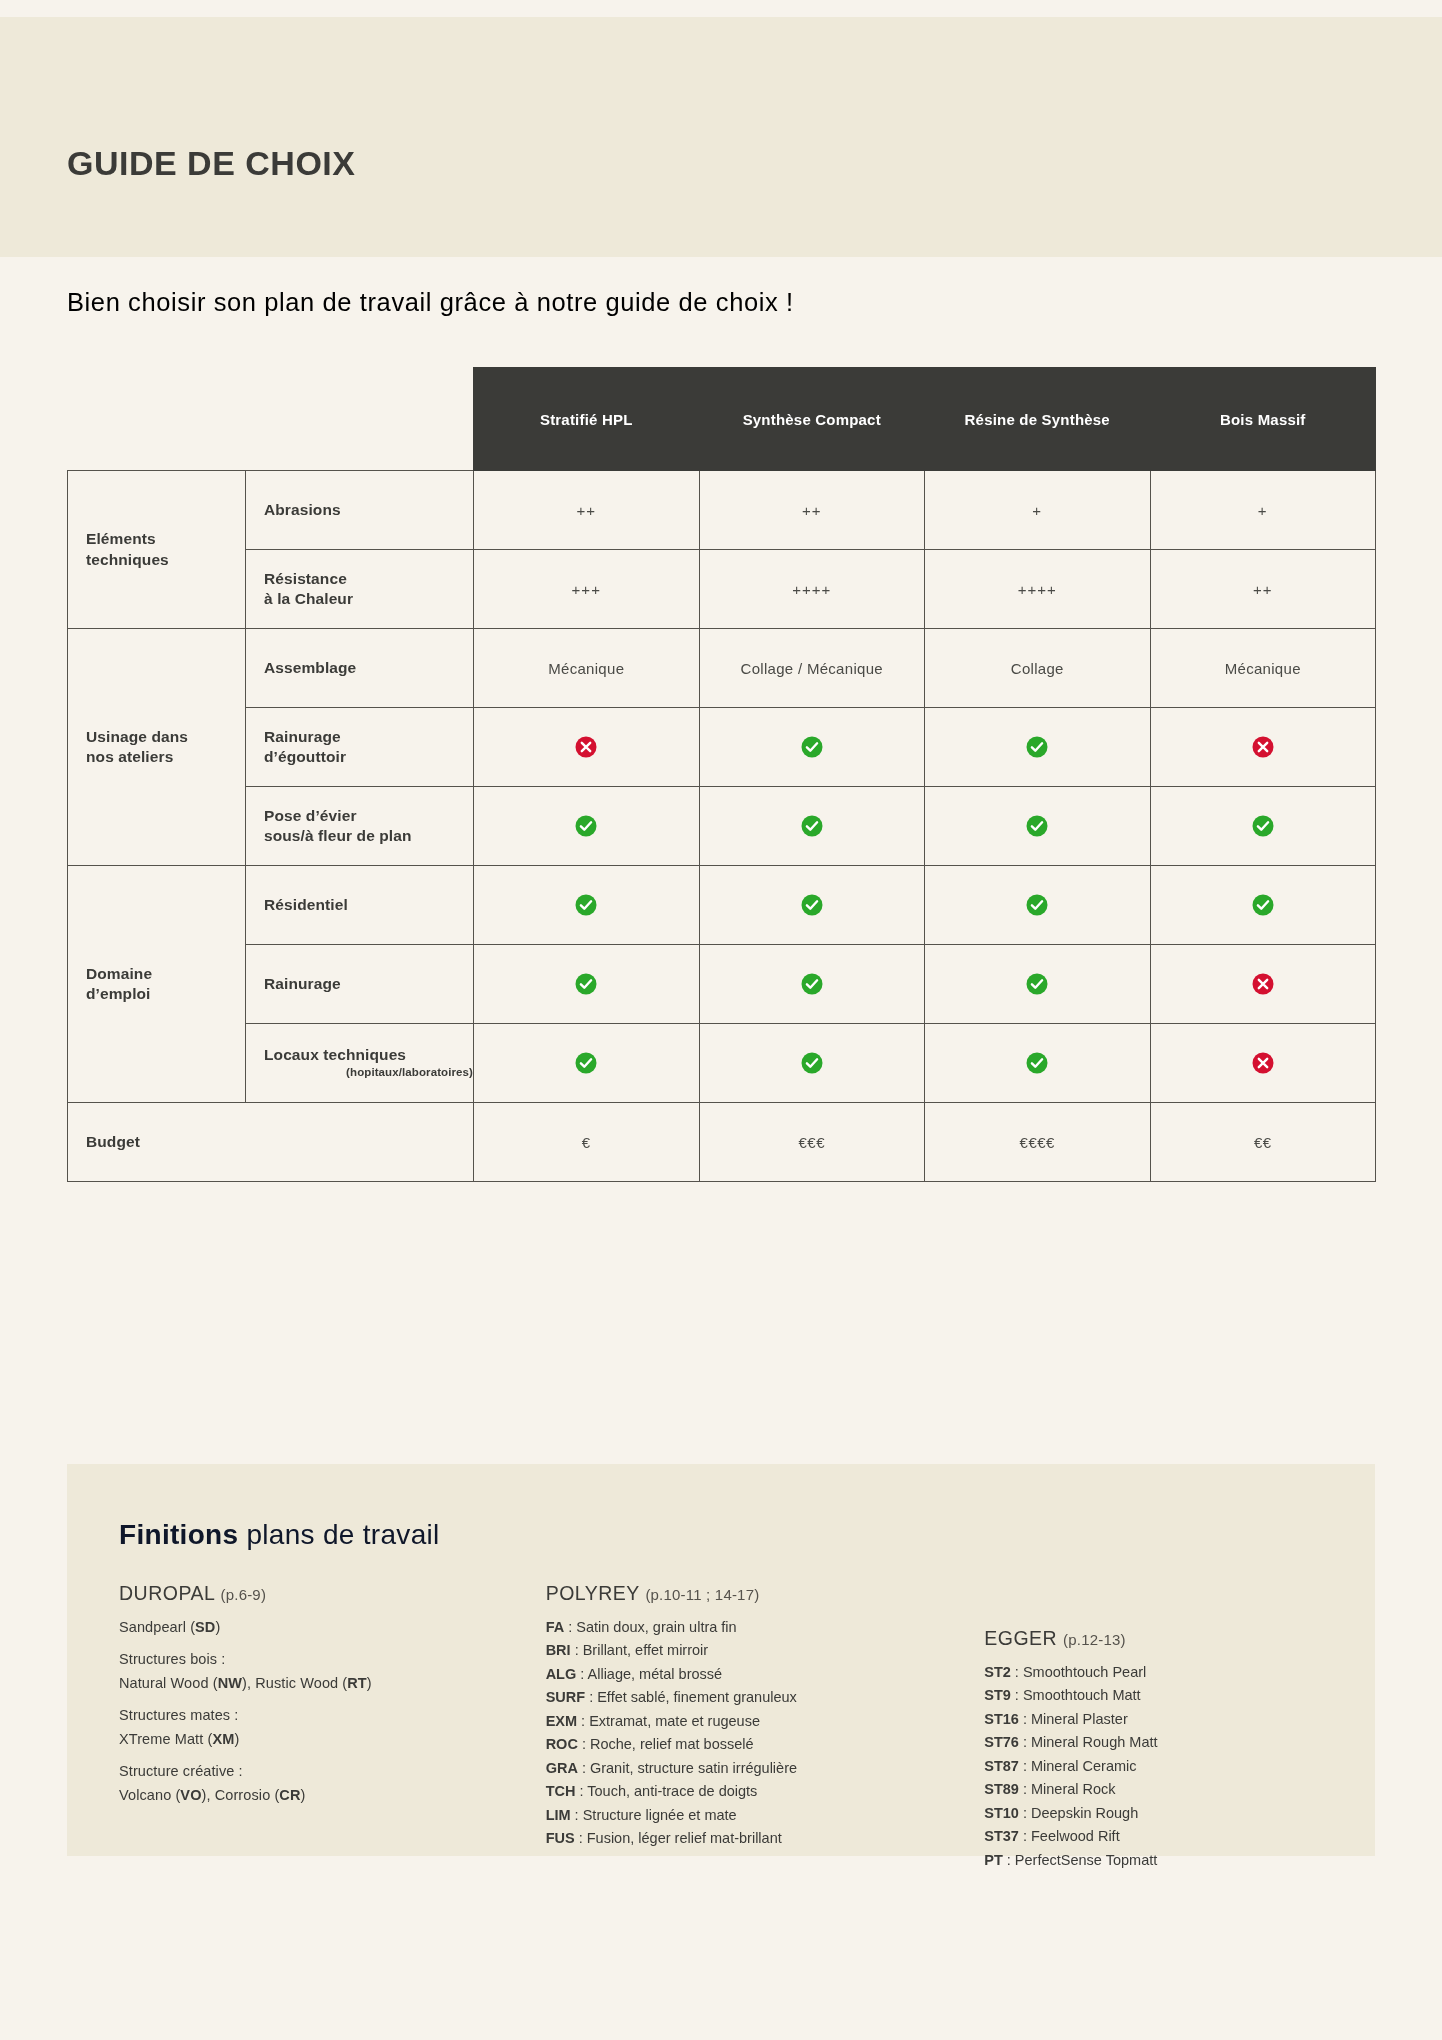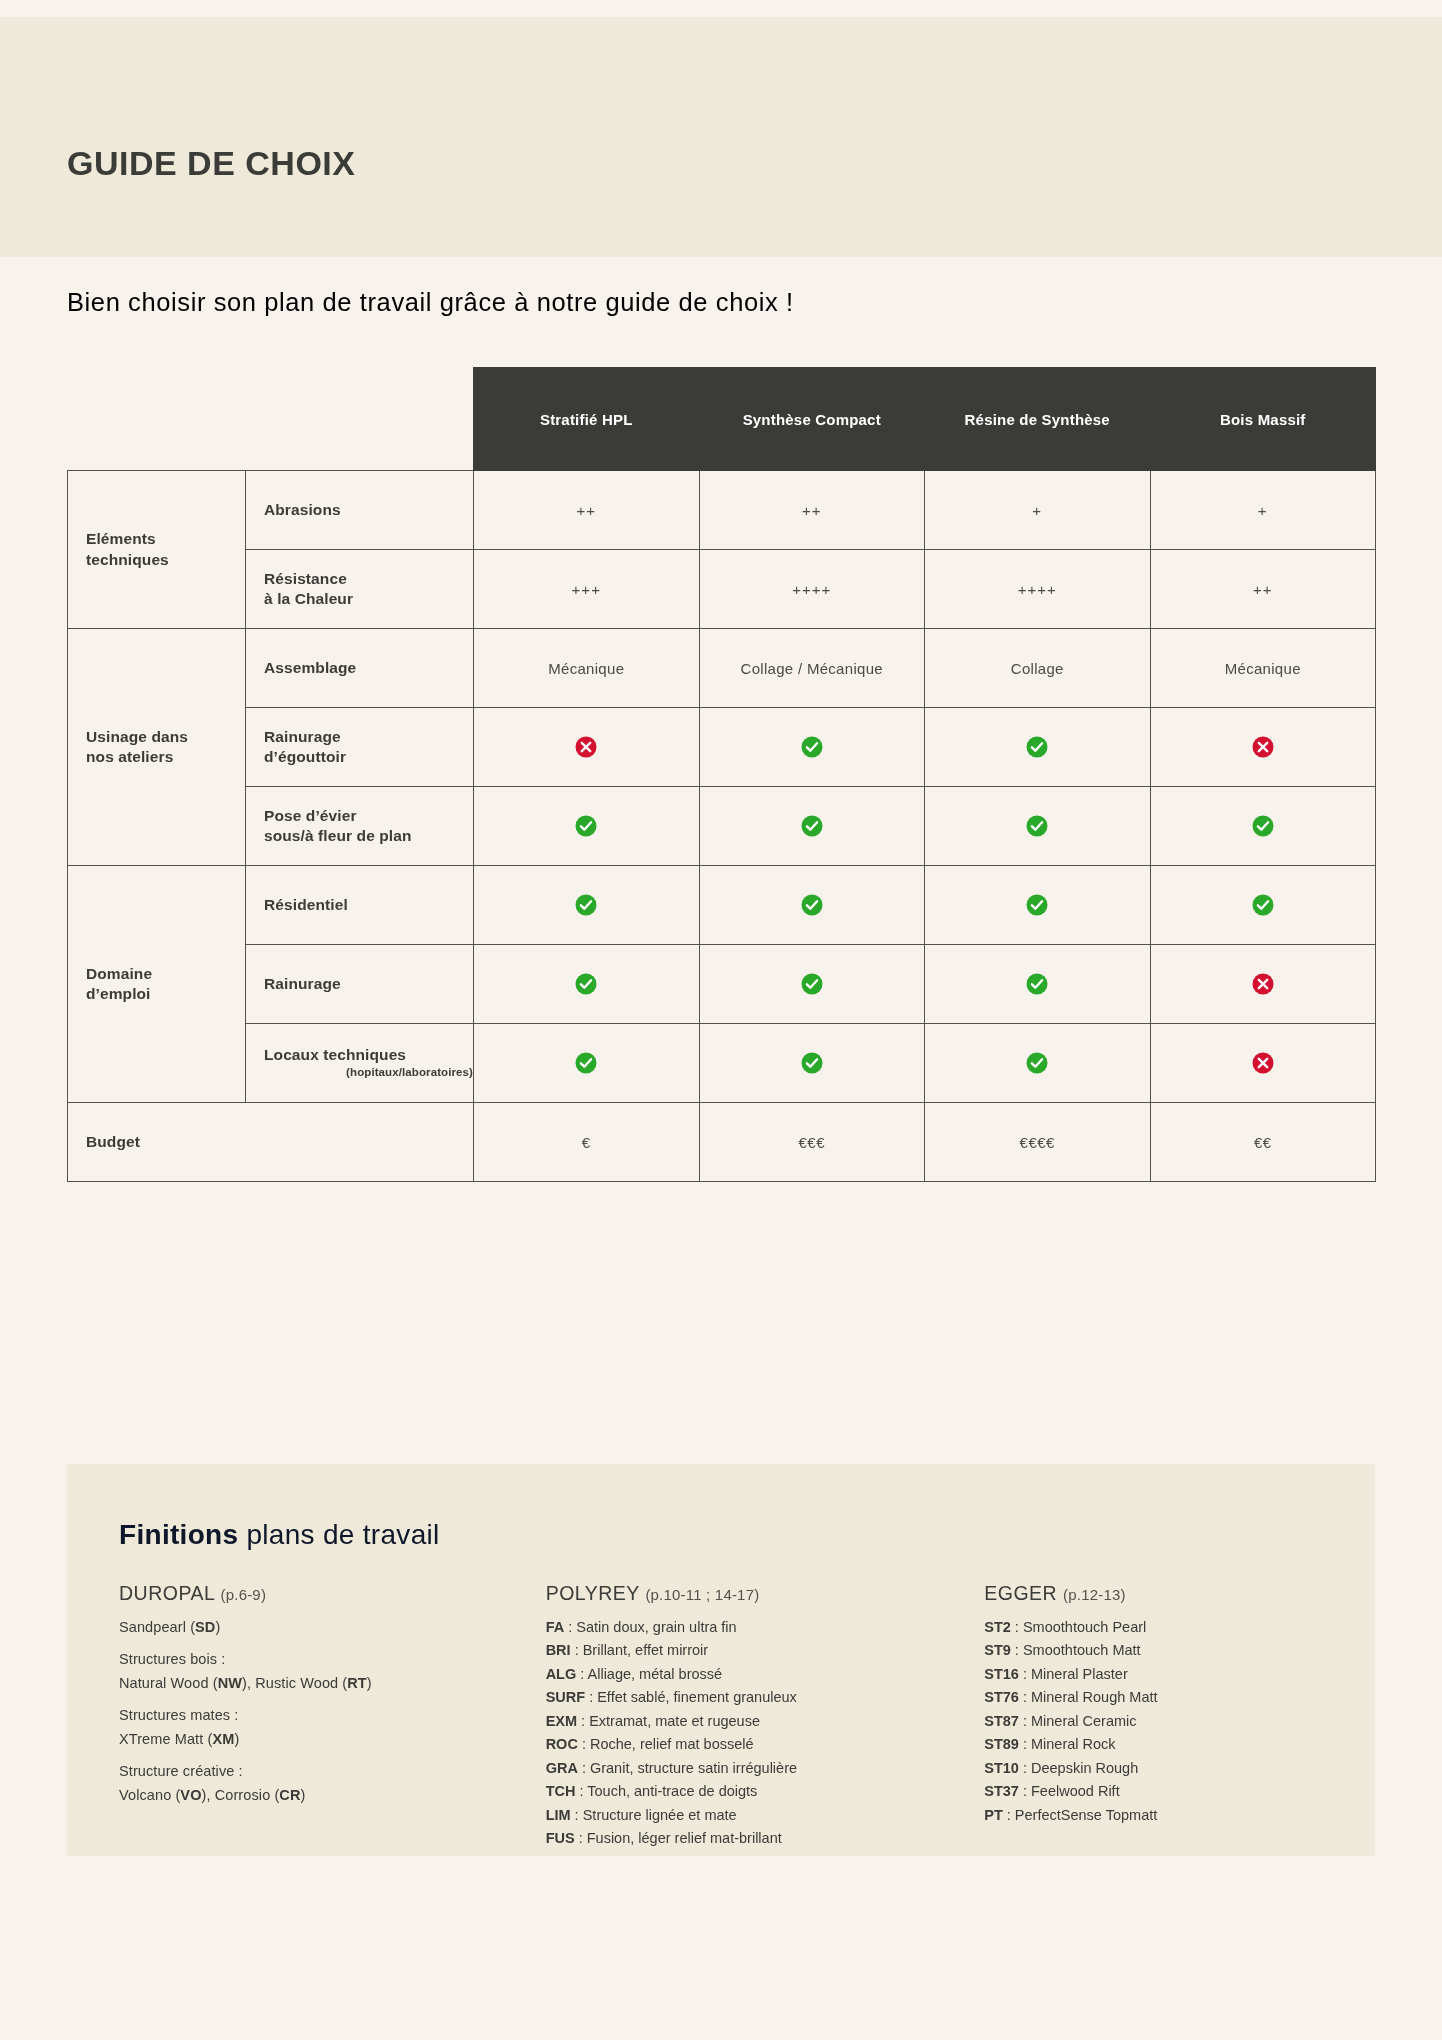--- a/index.html
+++ b/index.html
@@ -140,21 +140,21 @@
   }
   .fin-title b { font-weight: 700; }
 
   .fin-cols {
     position: absolute; left: 52px; top: 118px;
     width: 1220px;
     display: flex;
   }
   .fin-col { width: 33.33%; }
   .fin-col.c2 { padding-left: 20px; }
-  .fin-col.c3 { padding-left: 52px; }
+  .fin-col.c3 { padding-left: 52px; margin-top: 45px; }
 
   .brand {
     font-size: 19.5px; font-weight: 300;
     color: #3b3b38; letter-spacing: 0.5px;
     margin-bottom: 11px; white-space: nowrap;
   }
   .brand .pg { font-size: 15px; color: #55524c; letter-spacing: 0.2px; }
 
   .fin-line {
     font-size: 14.5px;

